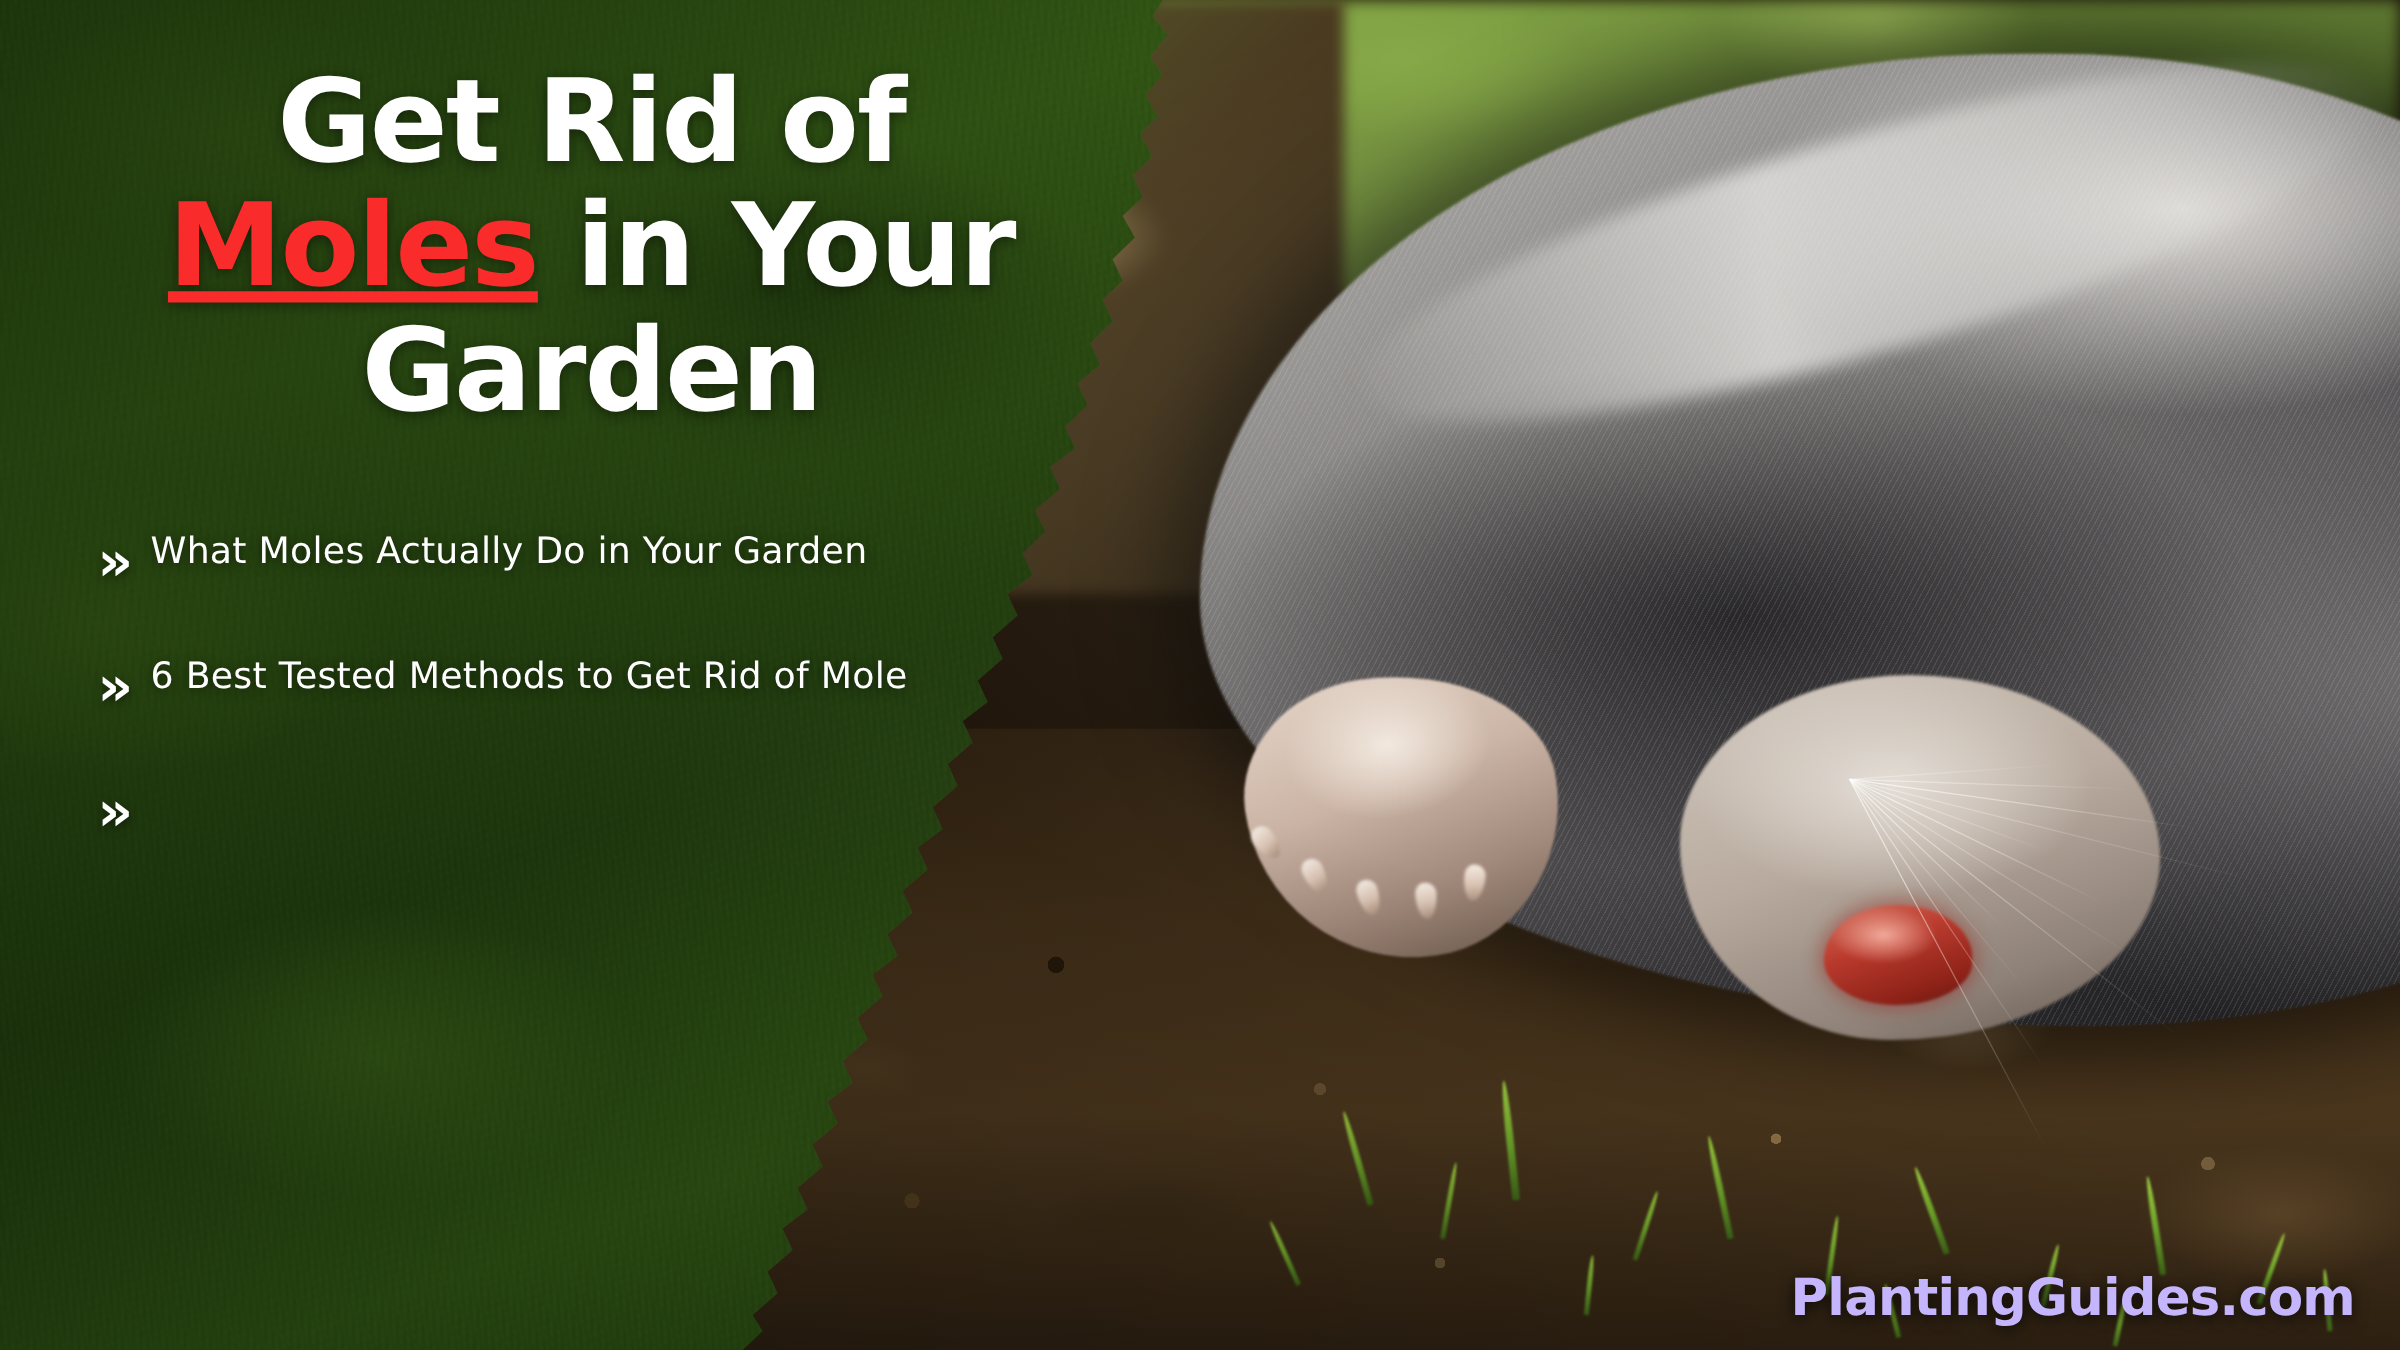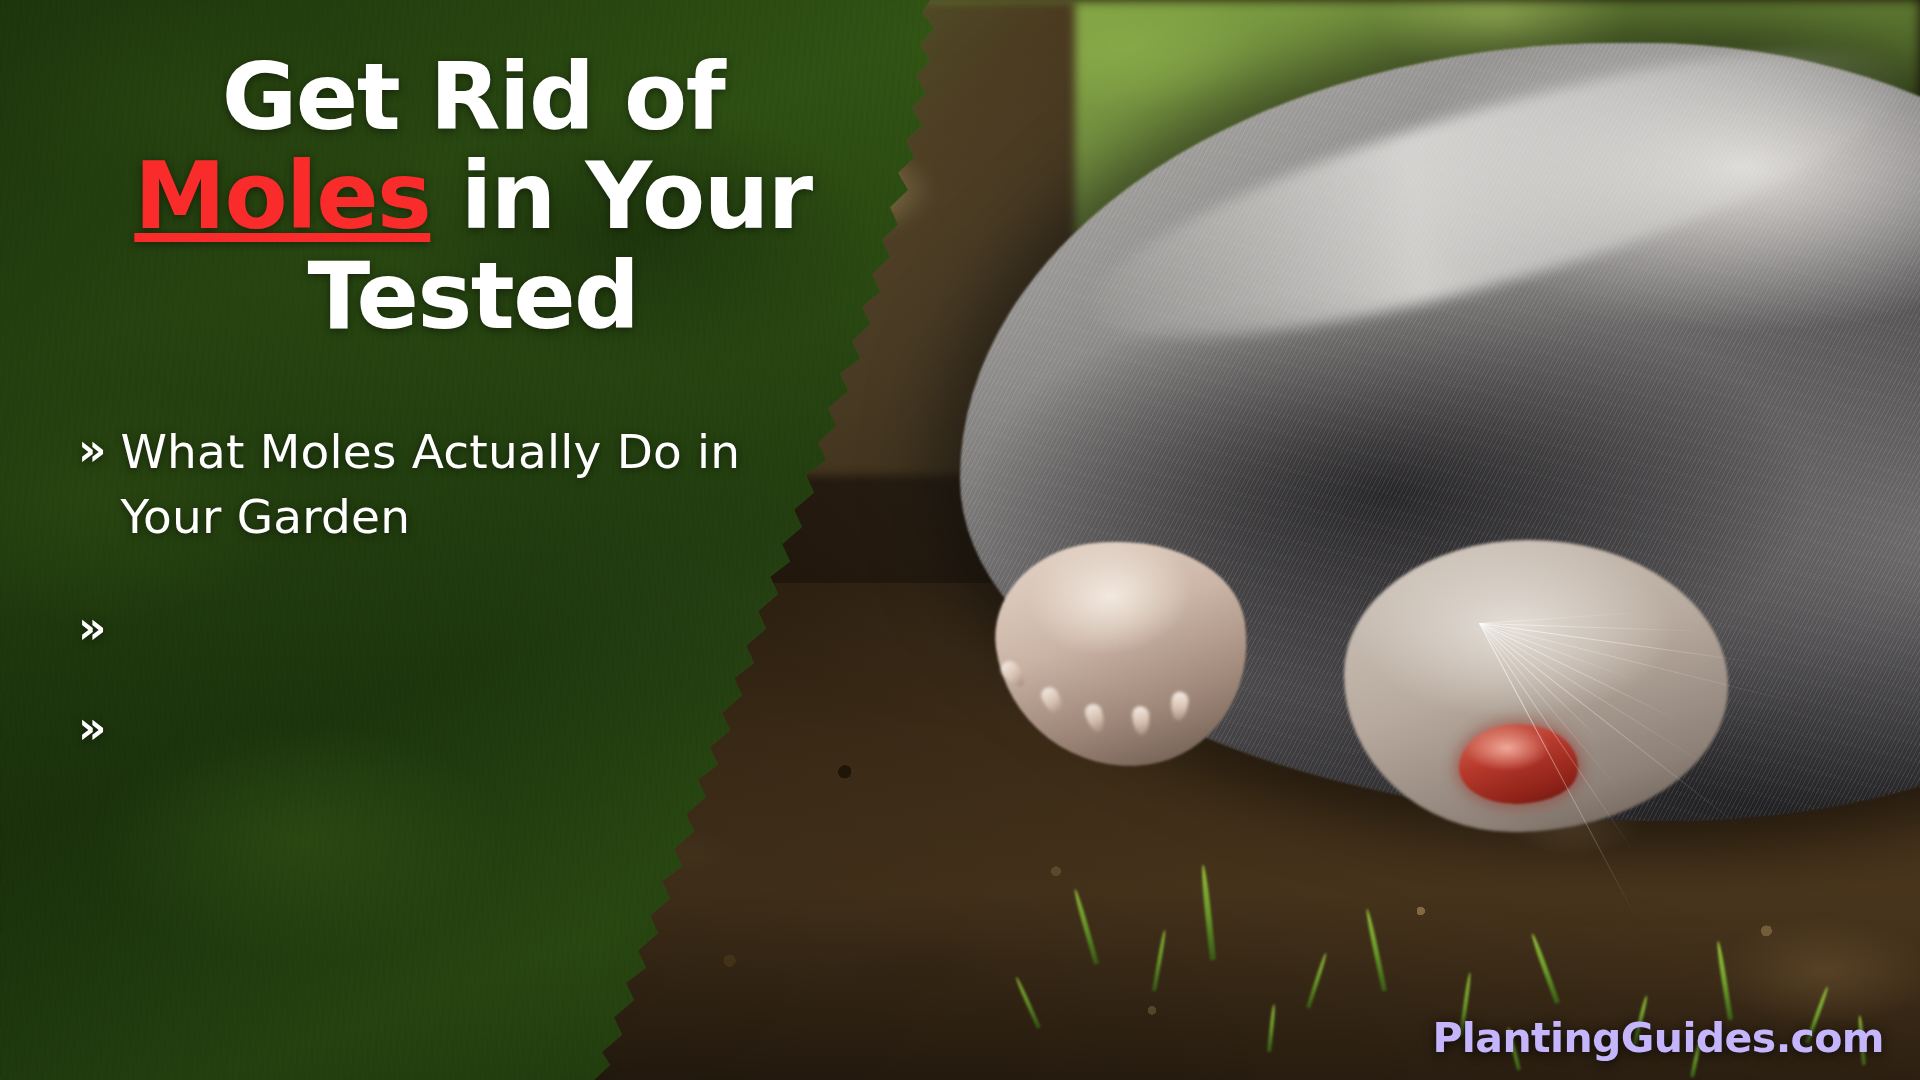--- a/index.html
+++ b/index.html
@@ -257,21 +257,21 @@
     font-size:44px;
     line-height:1;
     color:#ffffff;
     margin-top:8px;
     letter-spacing:-4px;
     text-shadow:0 2px 8px rgba(0,0,0,.5);
   }
   .toc-text{
     font-family:"DejaVu Sans", sans-serif;
     font-weight:400;
-    font-size:47px;
+    font-size:29px;
     line-height:1.38;
     color:#ffffff;
     letter-spacing:.2px;
     max-width:700px;
     text-shadow:0 2px 9px rgba(0,0,0,.5);
   }
 
   
   .watermark{
     position:absolute;
@@ -346,30 +346,31 @@
   </div>
 
   <div class="grass-panel">
     <div class="grass-blades"></div>
     <div class="grass-scrim"></div>
   </div>
 
   <div class="content">
 
     <h1 class="headline">
-      <span>Get Rid of </span><span class="hl">Moles</span><span> in Your Tested</span>
+      <span>Get Rid of </span><span class="hl">Moles</span><span> in Your Garden</span>
     </h1>
 
     <ul class="toc" id="toc">
         <li class="toc-item">
           <span class="chev">»</span>
           <span class="toc-text">What Moles Actually Do in Your Garden</span>
         </li>
         <li class="toc-item">
           <span class="chev">»</span>
+          <span class="toc-text">6 Best Tested Methods to Get Rid of Mole</span>
         </li>
         <li class="toc-item">
           <span class="chev">»</span>
         </li>
       </ul>
 
   </div>
 
   <div class="watermark">PlantingGuides.com</div>
 

